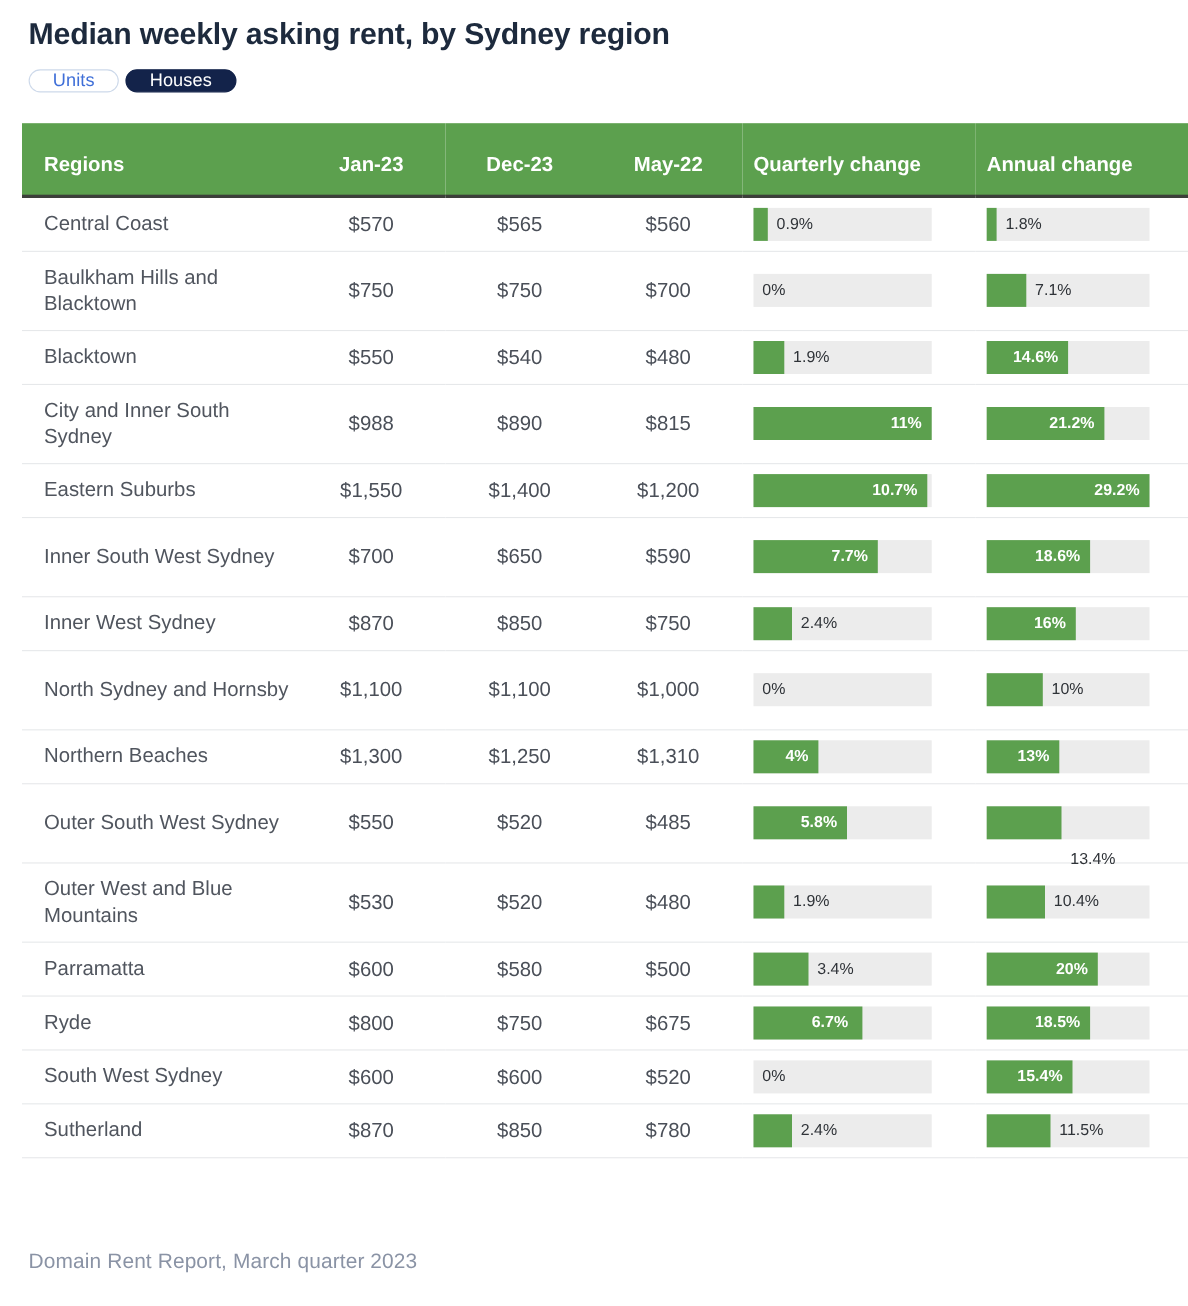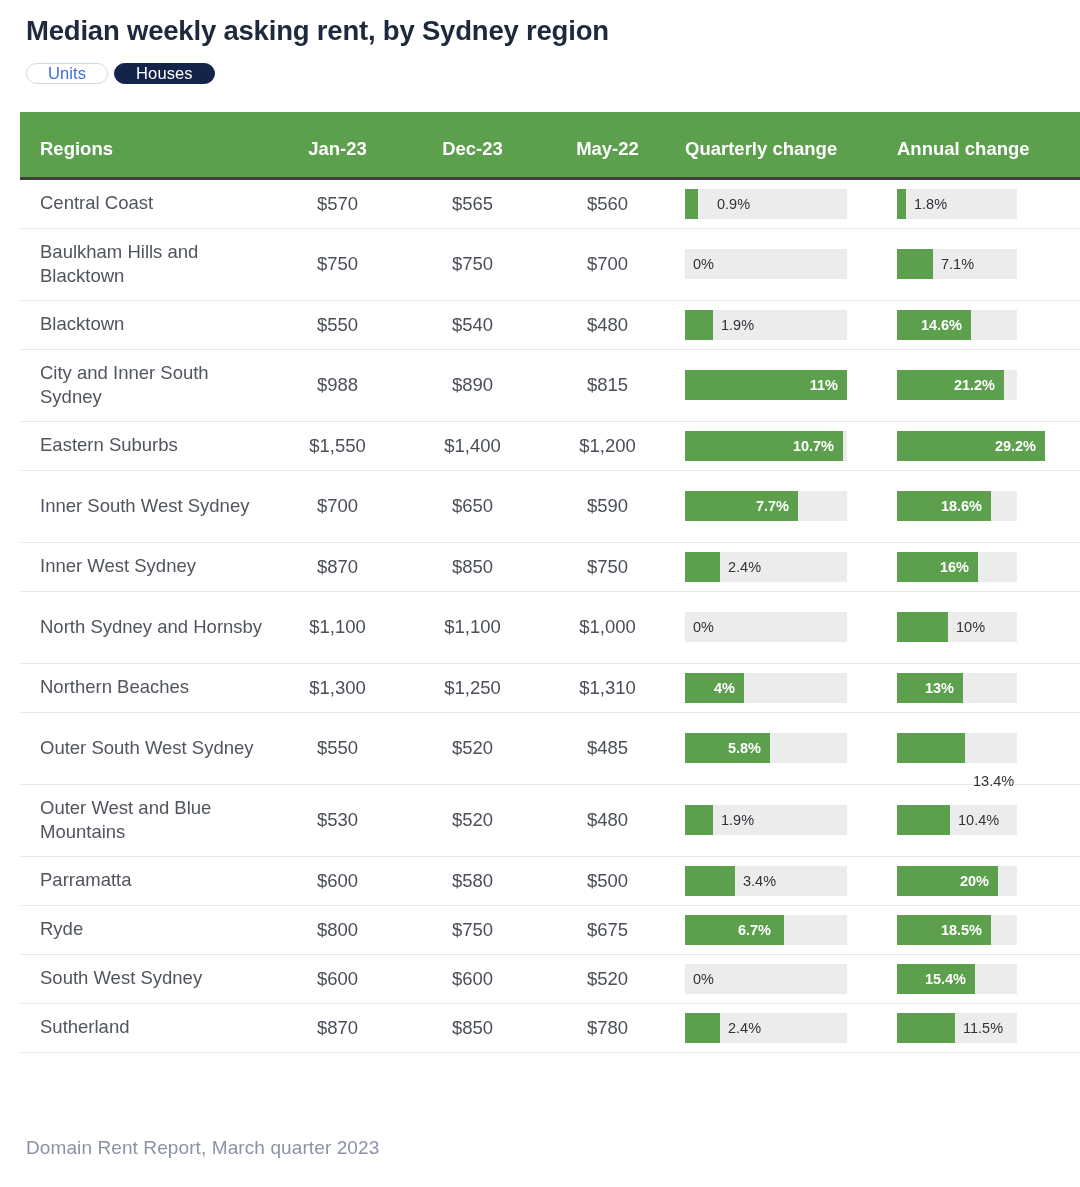--- a/index.html
+++ b/index.html
@@ -131,21 +131,21 @@
   tr.tall td { height: 71px; }
 
   
   .track {
     position: relative;
     width: 162px;
     height: 30px;
     background: #ececec;
     display: block;
   }
-  .track.annual { width: 120px; }
+  .track.annual { width: 148px; }
   .fill {
     position: absolute;
     left: 0;
     top: 0;
     bottom: 0;
     background: #5ca04e;
   }
   .blabel {
     position: absolute;
     top: 0;
@@ -214,21 +214,21 @@
       </thead>
       <tbody id="tbody">
           <tr>
             <td class="region">Central Coast</td>
             <td class="num">$570</td>
             <td class="num">$565</td>
             <td class="num">$560</td>
             <td class="barcell">
               <div class="track">
                 <div class="fill" style="width: 13px;"></div>
-                <span class="blabel outside" style="left: 24px; text-align: right;">0.9%</span>
+                <span class="blabel outside" style="left: 13px; text-align: right;">0.9%</span>
               </div>
             </td>
             <td class="barcell">
               <div class="track annual">
                 <div class="fill" style="width: 9px;"></div>
                 <span class="blabel outside" style="left: 9px;">1.8%</span>
               </div>
             </td>
           </tr>
           <tr class="tall">

